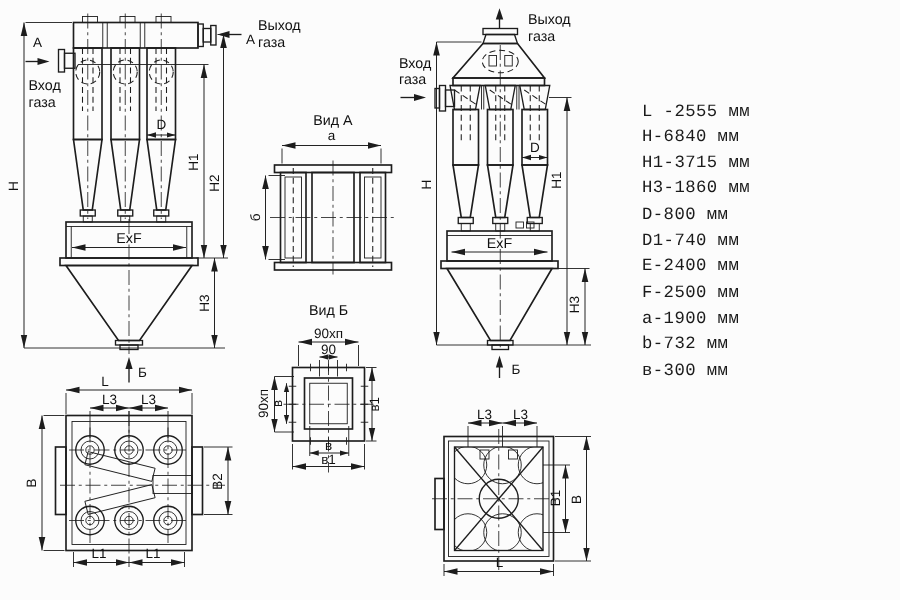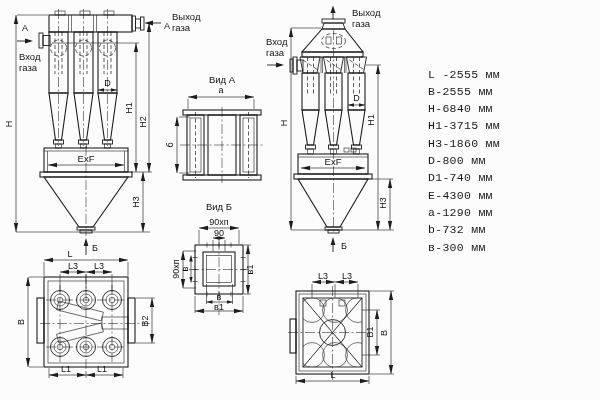--- a/index.html
+++ b/index.html
@@ -400,16 +400,16 @@
   <line class="dm" x1="391" y1="291" x2="391" y2="374" marker-start="url(#da)" marker-end="url(#da)"></line>
   <text class="lbl mid" transform="translate(387 333) rotate(-90)">B</text>
   <line class="t" x1="296" y1="376" x2="296" y2="384"></line>
         <line class="t" x1="369" y1="376" x2="369" y2="384"></line>
   <line class="dm" x1="296" y1="381" x2="369" y2="381" marker-start="url(#da)" marker-end="url(#da)"></line>
   <text class="lbl mid" x="333" y="378">L</text>
 </g>
 </svg>
 
 <div id="specs">
-  <div><div>L -2555 мм</div><div>B-2555 мм</div><div>H-6840 мм</div><div>H1-3715 мм</div><div>H3-1860 мм</div><div>D-800 мм</div><div>D1-740 мм</div><div>E-4300 мм</div><div>a-1290 мм</div><div>b-732 мм</div><div>в-300 мм</div></div>
+  <div><div>L -2555 мм</div><div>H-6840 мм</div><div>H1-3715 мм</div><div>H3-1860 мм</div><div>D-800 мм</div><div>D1-740 мм</div><div>E-2400 мм</div><div>F-2500 мм</div><div>a-1900 мм</div><div>b-732 мм</div><div>в-300 мм</div></div>
 </div>
 
 </div>
 
 </body></html>

